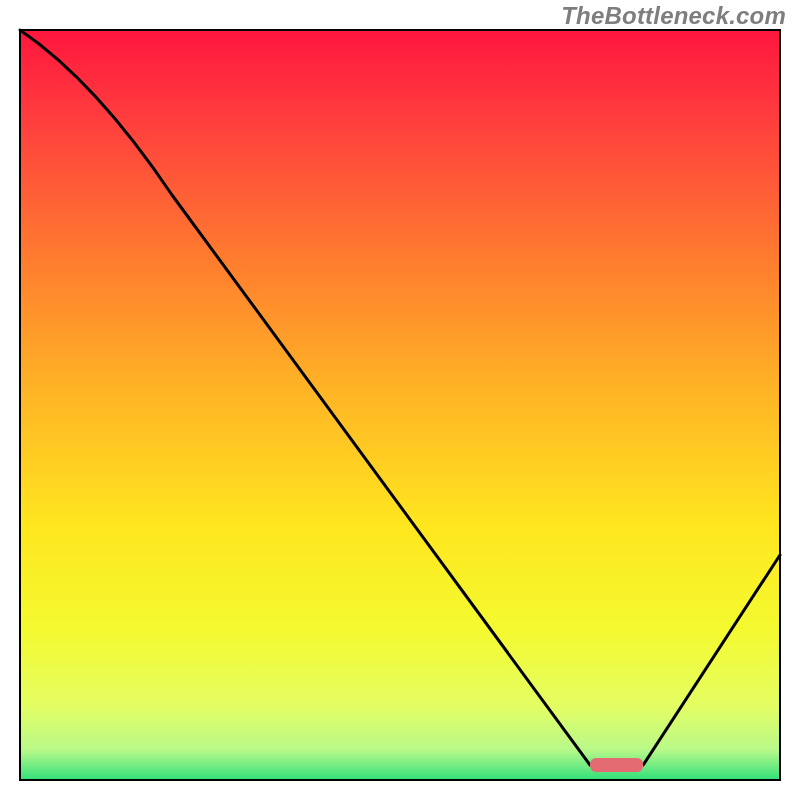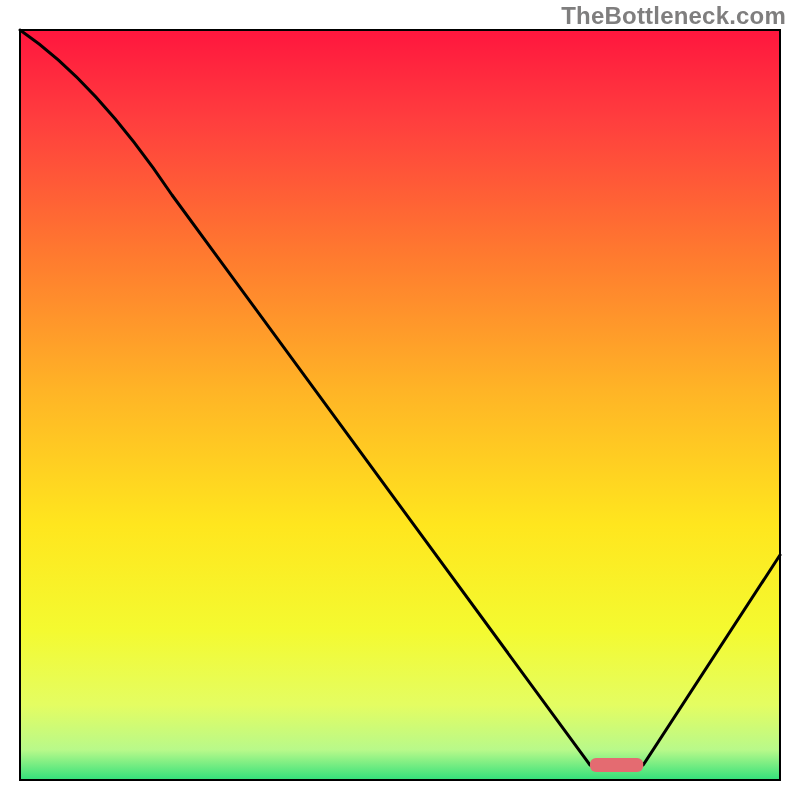--- a/index.html
+++ b/index.html
@@ -7,20 +7,21 @@
     padding: 0;
     width: 800px;
     height: 800px;
     background: #ffffff;
     font-family: Arial, Helvetica, sans-serif;
   }
   .container {
     position: relative;
     width: 800px;
     height: 636px;
+    font-style: italic;
   }
   .watermark {
     position: absolute;
     top: 2px;
     right: 14px;
     font-size: 24px;
     font-weight: 600;
     color: #7f7e7e;
     letter-spacing: 0.2px;
   }

